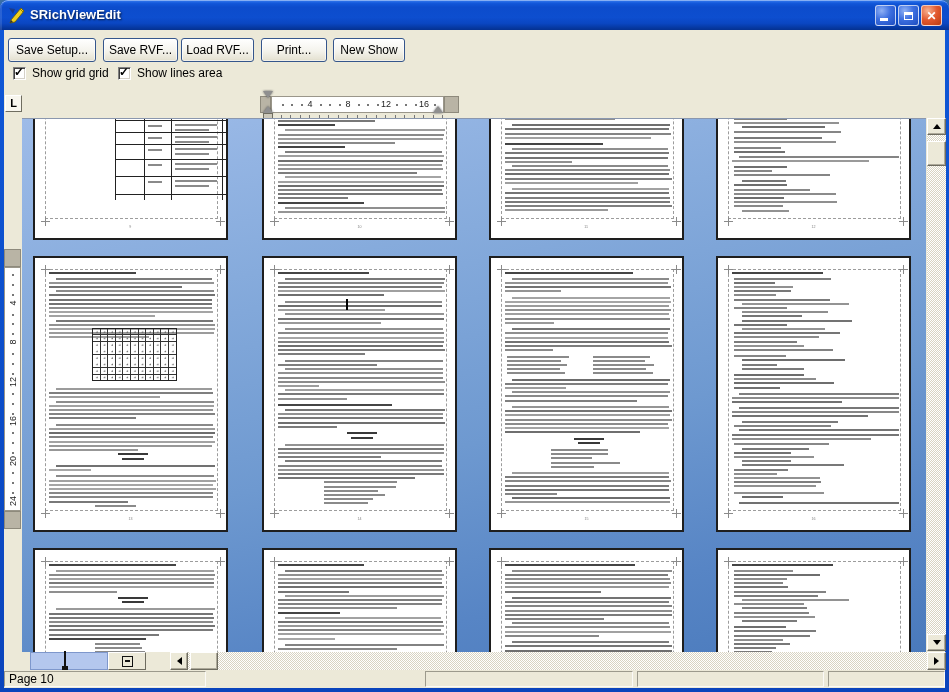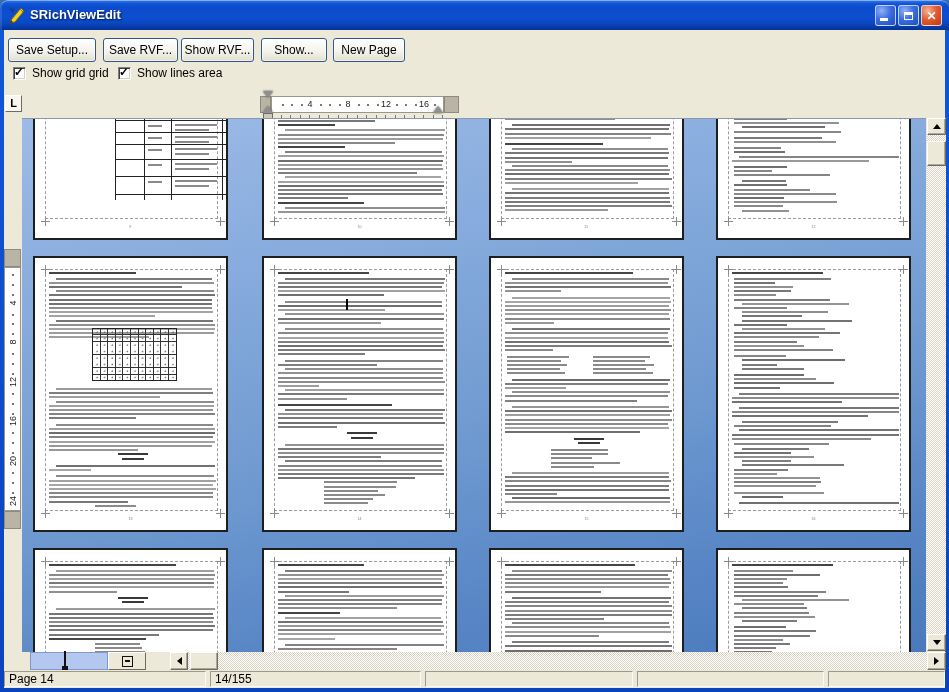--- a/index.html
+++ b/index.html
@@ -161,23 +161,23 @@
         <span class="optlabel">Show grid grid</span>
       </label>
       <label class="opt" style="left:114px">
         <span class="cb on">
             <span class="tick">✓</span>
           </span>
         <span class="optlabel">Show lines area</span>
       </label>
     <div class="xp-btn" style="left: 4px; width: 88px;">Save Setup...</div>
         <div class="xp-btn" style="left: 99px; width: 75px;">Save RVF...</div>
-        <div class="xp-btn" style="left: 177px; width: 73px;">Show RVF...</div>
-        <div class="xp-btn" style="left: 257px; width: 66px;">Show...</div>
-        <div class="xp-btn" style="left: 329px; width: 72px;">New Page</div>
+        <div class="xp-btn" style="left: 177px; width: 73px;">Load RVF...</div>
+        <div class="xp-btn" style="left: 257px; width: 66px;">Print...</div>
+        <div class="xp-btn" style="left: 329px; width: 72px;">New Show</div>
       </div>
 
     <div class="editor">
 
       <div class="tabsel">L</div>
 
       <div>
         <div class="hr-cap" style="left:256px;top:8px;width:11px;height:17px"></div>
         <div class="hr-band">
           <div id="hticks" style="position:absolute;left:0;top:0;width:173px;height:17px">
@@ -741,21 +741,20 @@
             </div>
           <div class="sb-thumb" style="left:20px;top:0;width:28px;height:18px"></div>
           <div class="sb-btn" style="left:757px;top:0;width:19px;height:18px">
               <i class="arr arr-rt"></i>
             </div>
         </div>
       </div>
     </div>
 
     <div class="statusbar" id="statusbar">
-        <div class="spanel" style="left: 0px; width: 202px;">Page 14</div>
-        <div class="spanel" style="left: 206px; width: 211px;">14/155</div>
+        <div class="spanel" style="left: 0px; width: 202px;">Page 10</div>
         <div class="spanel" style="left: 421px; width: 208px;"></div>
         <div class="spanel" style="left: 633px; width: 187px;"></div>
         <div class="spanel" style="left: 824px; width: 117px;"></div>
       </div>
 
   </div>
 </div>
 
 </body></html>

